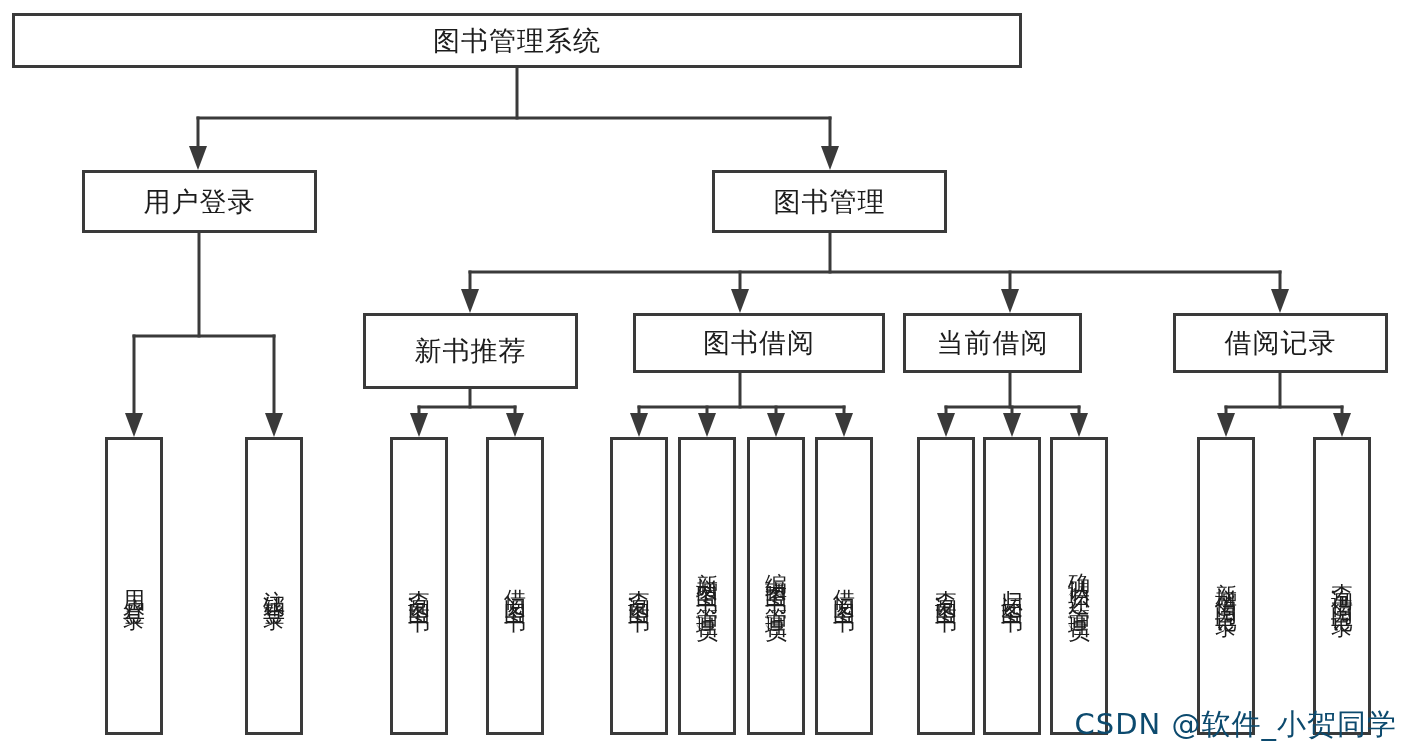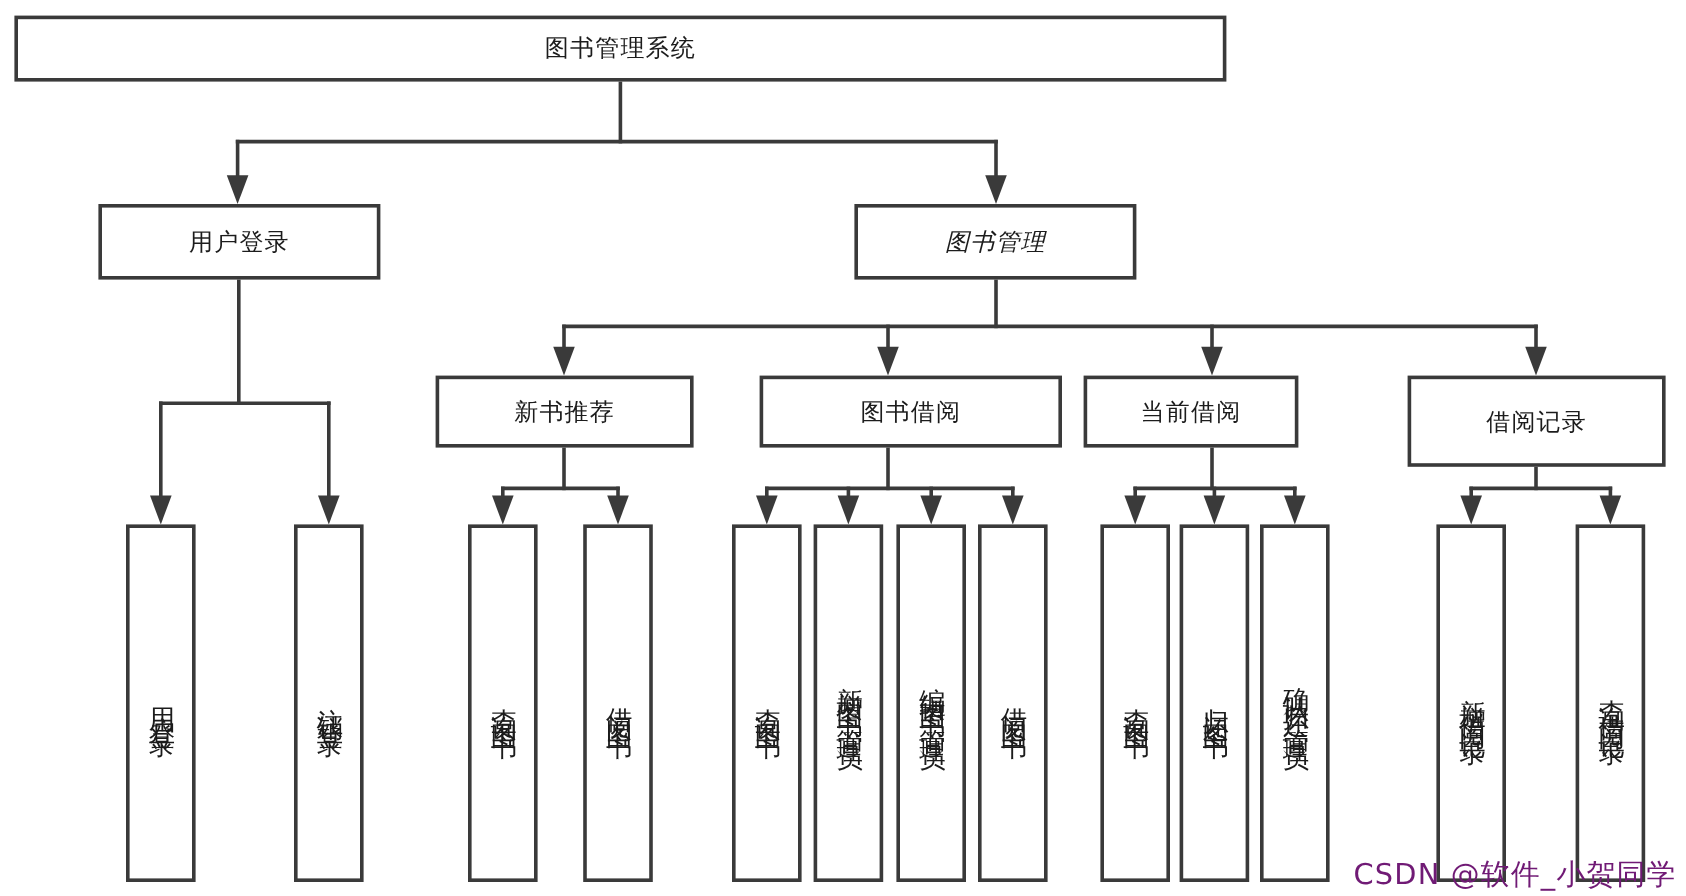--- a/index.html
+++ b/index.html
@@ -19,40 +19,40 @@
   }
   .box {
     position: absolute;
     box-sizing: border-box;
     background: #ffffff;
     border: 3px solid #3a3a3a;
     color: #1c1c1c;
     display: flex;
     align-items: center;
     justify-content: center;
-    font-size: 20px;
+    font-size: 27px;
     z-index: 2;
     letter-spacing: 1px;
     white-space: nowrap;
   }
   .vbox {
     writing-mode: vertical-rl;
     text-orientation: mixed;
     letter-spacing: 7px;
     font-size: 22px;
     white-space: normal;
     line-height: 1;
   }
   .watermark {
     position: absolute;
     right: 8px;
     bottom: 2px;
     z-index: 5;
-    font-size: 24px;
-    color: #701a75;
+    font-size: 29px;
+    color: #0c4a6e;
     letter-spacing: 1px;
   }
 </style>
 </head>
 <body>
 
 <div class="canvas">
 
   <svg class="connectors" viewBox="0 0 1405 747" xmlns="http://www.w3.org/2000/svg">
     <g stroke="#3a3a3a" stroke-width="3" fill="none" stroke-linecap="square">
@@ -119,26 +119,26 @@
       <polygon points="1003,413 1021,413 1012,437"></polygon>
       <polygon points="1070,413 1088,413 1079,437"></polygon>
       <polygon points="1217,413 1235,413 1226,437"></polygon>
       <polygon points="1333,413 1351,413 1342,437"></polygon>
     </g>
   </svg>
 
   <div class="box" style="left:12px; top:13px; width:1010px; height:55px;">图书管理系统</div>
 
   <div class="box" style="left:82px; top:170px; width:235px; height:63px;">用户登录</div>
-  <div class="box" style="left:712px; top:170px; width:235px; height:63px;font-style:italic;">图书管理</div>
+  <div class="box" style="left:712px; top:170px; width:235px; height:63px;">图书管理</div>
 
-  <div class="box" style="left:363px; top:313px; width:215px; height:60px;">新书推荐</div>
+  <div class="box" style="left:363px; top:313px; width:215px; height:76px;">新书推荐</div>
   <div class="box" style="left:633px; top:313px; width:252px; height:60px;">图书借阅</div>
   <div class="box" style="left:903px; top:313px; width:179px; height:60px;">当前借阅</div>
-  <div class="box" style="left:1173px; top:313px; width:215px; height:76px;">借阅记录</div>
+  <div class="box" style="left:1173px; top:313px; width:215px; height:60px;">借阅记录</div>
 
   <div class="box vbox" style="left:105px; top:437px; width:58px; height:298px;">用户登录</div>
   <div class="box vbox" style="left:245px; top:437px; width:58px; height:298px;">注销登录</div>
 
   <div class="box vbox" style="left:390px; top:437px; width:58px; height:298px;">查询图书</div>
   <div class="box vbox" style="left:486px; top:437px; width:58px; height:298px;">借阅图书</div>
 
   <div class="box vbox" style="left:610px; top:437px; width:58px; height:298px;">查询图书</div>
   <div class="box vbox" style="left:678px; top:437px; width:58px; height:298px;">新增图书（管理员）</div>
   <div class="box vbox" style="left:747px; top:437px; width:58px; height:298px;">编辑图书（管理员）</div>

